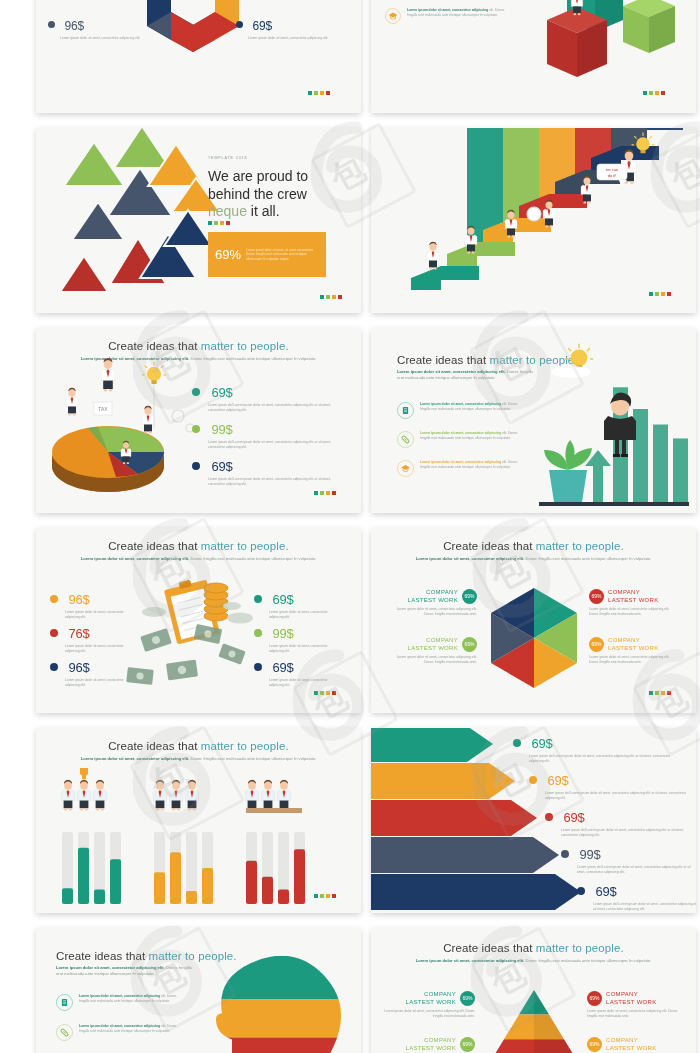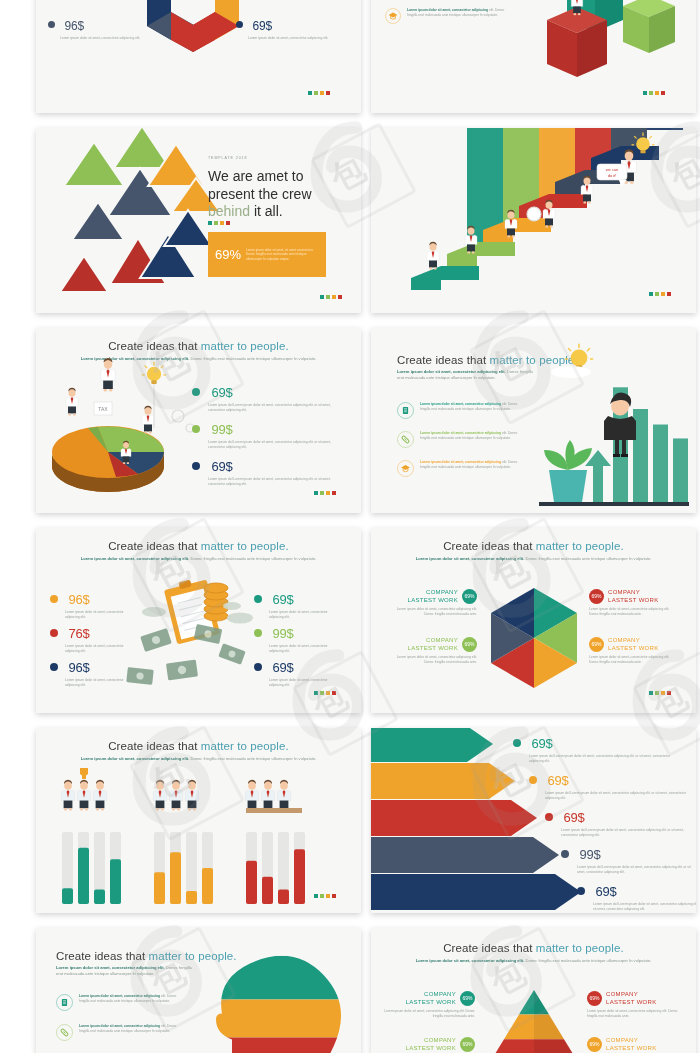--- a/index.html
+++ b/index.html
@@ -187,23 +187,23 @@
       <path d="M112 58 L140 16 L168 58 Z" fill="#f0a32b" stroke="#f7f7f5" stroke-width="2"></path>
       <path d="M136 84 L160 50 L184 84 Z" fill="#f0a32b" stroke="#f7f7f5" stroke-width="2"></path>
       <path d="M36 112 L62 74 L88 112 Z" fill="#46556b" stroke="#f7f7f5" stroke-width="2"></path>
       <path d="M74 156 L102 110 L130 156 Z" fill="#b7302a" stroke="#f7f7f5" stroke-width="2"></path>
       <path d="M24 164 L48 128 L72 164 Z" fill="#b7302a" stroke="#f7f7f5" stroke-width="2"></path>
       <path d="M104 150 L132 106 L160 150 Z" fill="#1d3a66" stroke="#f7f7f5" stroke-width="2"></path>
       <path d="M128 118 L152 82 L176 118 Z" fill="#1d3a66" stroke="#f7f7f5" stroke-width="2"></path>
     </svg>
         <div style="position:absolute;left:172px;top:28px;font-size:3.6px;letter-spacing:.9px;color:#8d9a92">TEMPLATE 2018</div>
         <div style="position:absolute;left:172px;top:40px;font-size:14px;line-height:1.25;color:#2f2f2f">
-      <div>We are amet to</div>
-      <div>present the crew</div>
-      <div><span style="color:#9aae8a">behind</span><span> it all.</span></div>
+      <div>We are proud to</div>
+      <div>behind the crew</div>
+      <div><span style="color:#9aae8a">neque</span><span> it all.</span></div>
     </div>
         <div class="chips" style="left:172px;top:93px">
           <i style="background:#1b9a80"></i>
           <i style="background:#8ec055"></i>
           <i style="background:#f0a32b"></i>
           <i style="background:#c8352c"></i>
         </div>
         <div style="position:absolute;left:172px;top:104px;width:118px;height:45px;background:#f0a32b;display:flex;align-items:center;padding:0 7px;gap:5px">
       <div style="font-size:13px;color:#fff">69%</div>
       <div style="font-size:3.1px;line-height:1.5;color:#fde2ba">Lorem ipsum dolor sit amet, sit amet consectetur. Donec fringilla erat malesuada ante tristique ullamcorper In vulputate neque.</div>

